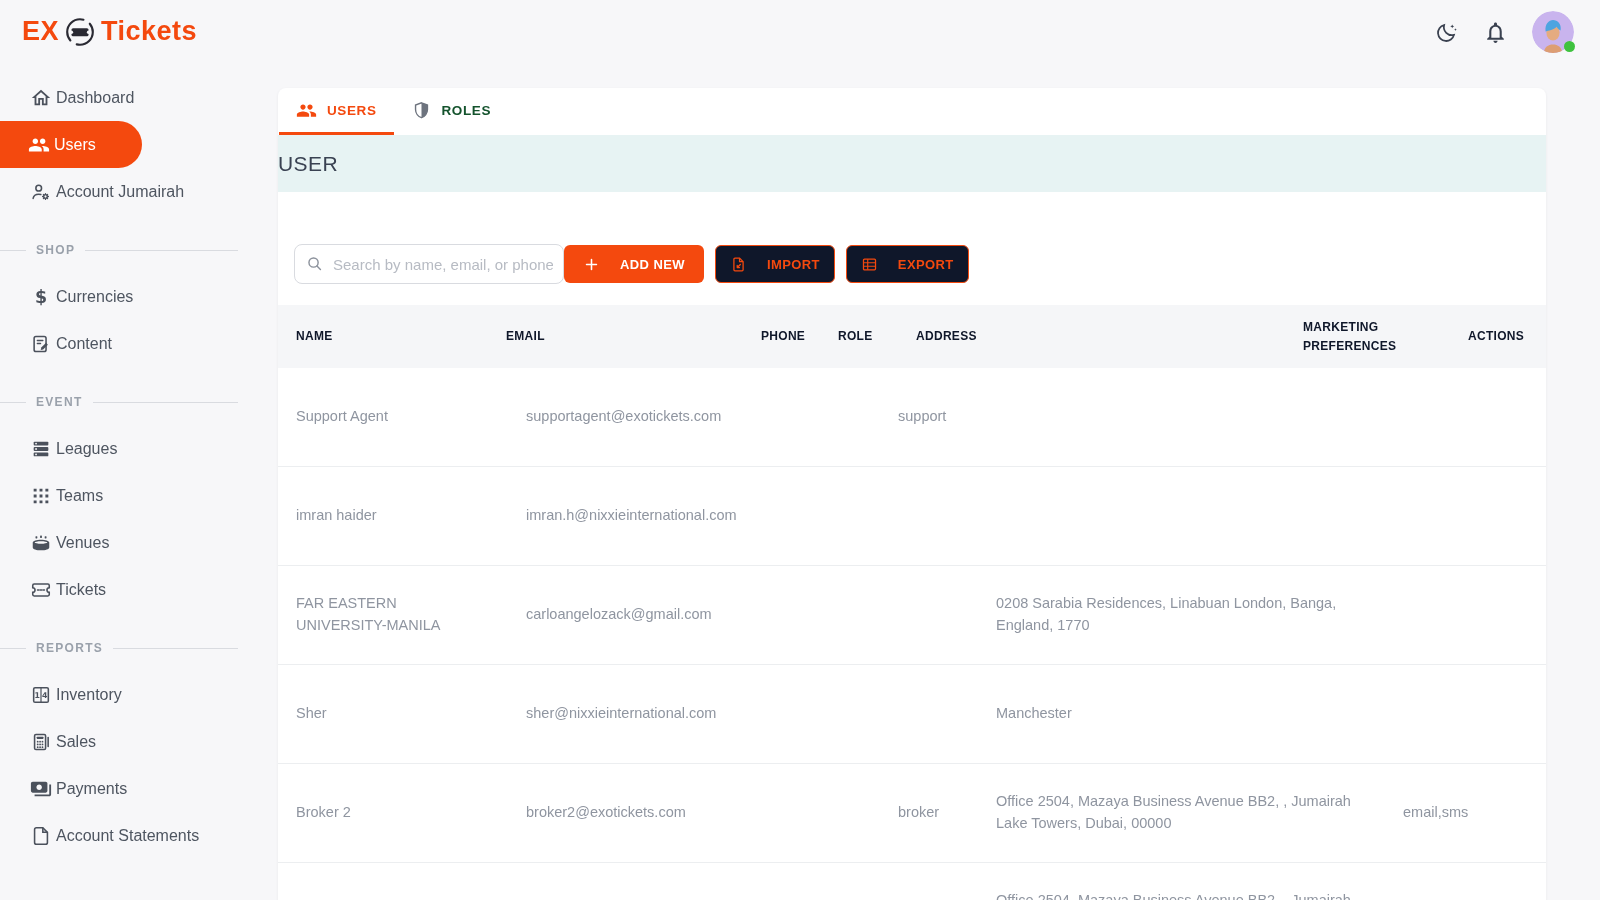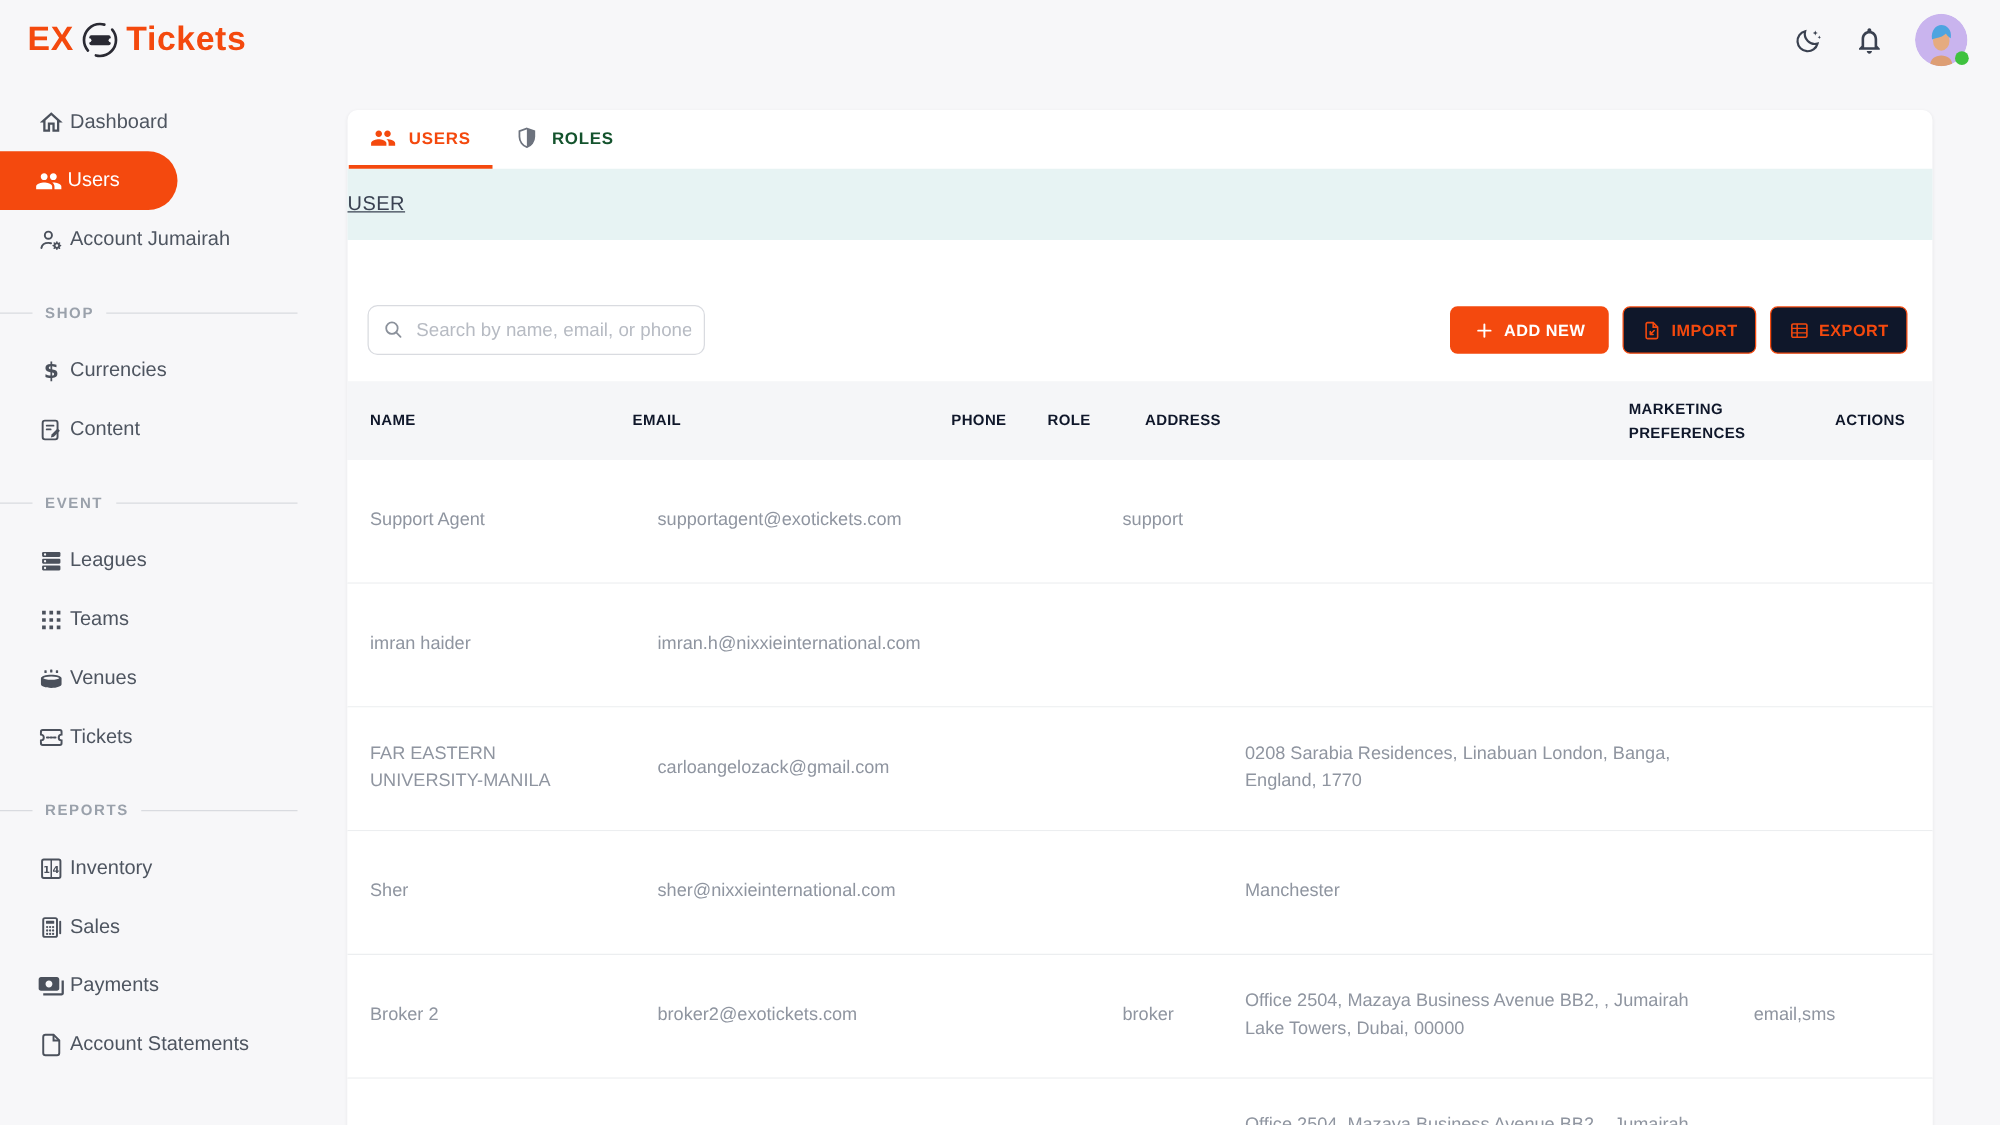--- a/index.html
+++ b/index.html
@@ -31,30 +31,30 @@
   .nav-heading{display:flex;align-items:center;margin:28px 0 16px 0;color:#9aa1ab;font-size:12px;font-weight:600;letter-spacing:1.3px;}
   .nav-heading::before{content:"";width:26px;border-top:1px solid #d9dbe0;margin-right:10px;}
   .nav-heading::after{content:"";flex:1;border-top:1px solid #d9dbe0;margin-left:10px;margin-right:22px;}
   
   .card{position:absolute;left:278px;top:88px;width:1268px;height:940px;background:#ffffff;border-radius:8px 8px 0 0;box-shadow:0 1px 3px rgba(40,40,60,.07);}
   .tabbar{height:47px;display:flex;align-items:stretch;padding-left:1px;}
   .tab{display:flex;align-items:center;gap:10px;padding:0 17px;font-size:13.5px;font-weight:700;letter-spacing:.6px;color:#14532d;cursor:pointer;border-bottom:3px solid transparent;}
   .tab .icn{width:21px;height:21px;display:inline-flex;}
   .tab .icn svg{width:100%;height:100%;}
   .tab.active{color:#f4490e;border-bottom-color:#f4490e;}
-  .band{height:57px;background:#e7f3f3;display:flex;align-items:center;font-size:16px;color:#3a4252;font-weight:500;letter-spacing:.4px;text-decoration:underline;}
+  .band{height:57px;background:#e7f3f3;display:flex;align-items:center;font-size:21px;color:#3a4252;font-weight:500;letter-spacing:.4px;}
   
-  .toolbar{margin-top:52px;height:40px;display:flex;align-items:center;justify-content:space-between;padding:0 20px 0 16px;}
+  .toolbar{margin-top:52px;height:40px;display:flex;align-items:center;padding:0 20px 0 16px;}
   .search-box{position:relative;width:270px;height:40px;}
   .search-box .icn{position:absolute;left:11px;top:10px;width:19px;height:19px;color:#8b919b;}
   .search-box .icn svg{width:100%;height:100%;}
   .search-box input{width:100%;height:100%;box-sizing:border-box;border:1px solid #d9dbe0;border-radius:8px;padding:0 10px 0 38px;font-size:15px;color:#4e5560;font-family:"Liberation Sans",sans-serif;outline:none;background:#fff;}
   .search-box input::placeholder{color:#b7bbc3;}
   .btn-group{display:flex;align-items:center;gap:11px;}
-  .btn{height:38px;display:inline-flex;align-items:center;gap:7px;border-radius:6px;font-size:13px;font-weight:700;letter-spacing:.4px;cursor:pointer;font-family:"Liberation Sans",sans-serif;}
+  .btn{height:38px;display:inline-flex;align-items:center;gap:20px;border-radius:6px;font-size:13px;font-weight:700;letter-spacing:.4px;cursor:pointer;font-family:"Liberation Sans",sans-serif;}
   .btn .icn{width:17px;height:17px;display:inline-flex;}
   .btn .icn svg{width:100%;height:100%;}
   .btn-primary{background:#f4490e;color:#fff;border:none;padding:0 19px;}
   .btn-outline{background:#0f172a;color:#f4490e;border:1px solid #f4490e;padding:0 14px;}
   
   .grid-row{display:grid;grid-template-columns:210px 255px 77px 78px 387px 165px 1fr;padding:0 20px 0 18px;align-items:center;}
   .thead{margin-top:21px;height:63px;background:#f5f6f8;color:#0f172a;font-size:12px;font-weight:700;letter-spacing:.3px;}
   .th{padding-right:16px;line-height:1.55;}
   .trow{min-height:98px;border-bottom:1px solid #eceef0;color:#8f95a0;font-size:14.5px;line-height:1.5;background:#fff;gap:20px;}
   .td{padding-right:16px;word-break:break-word;}

